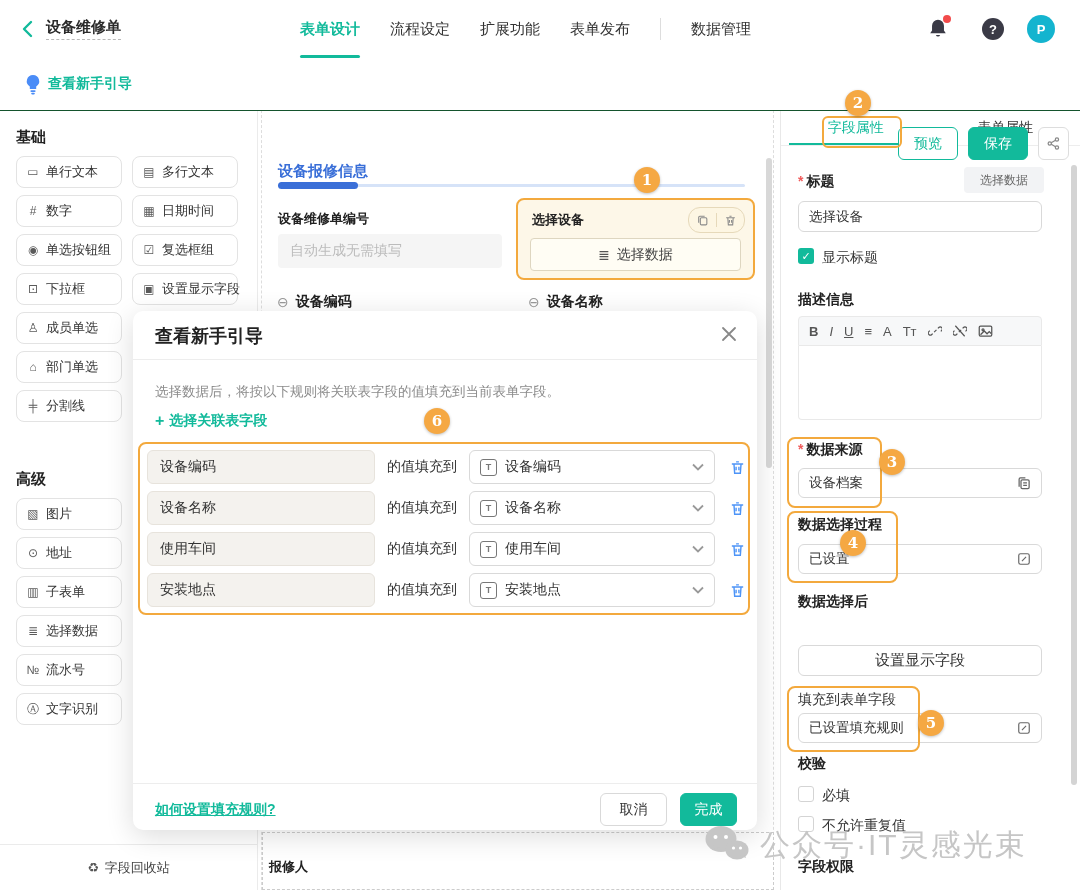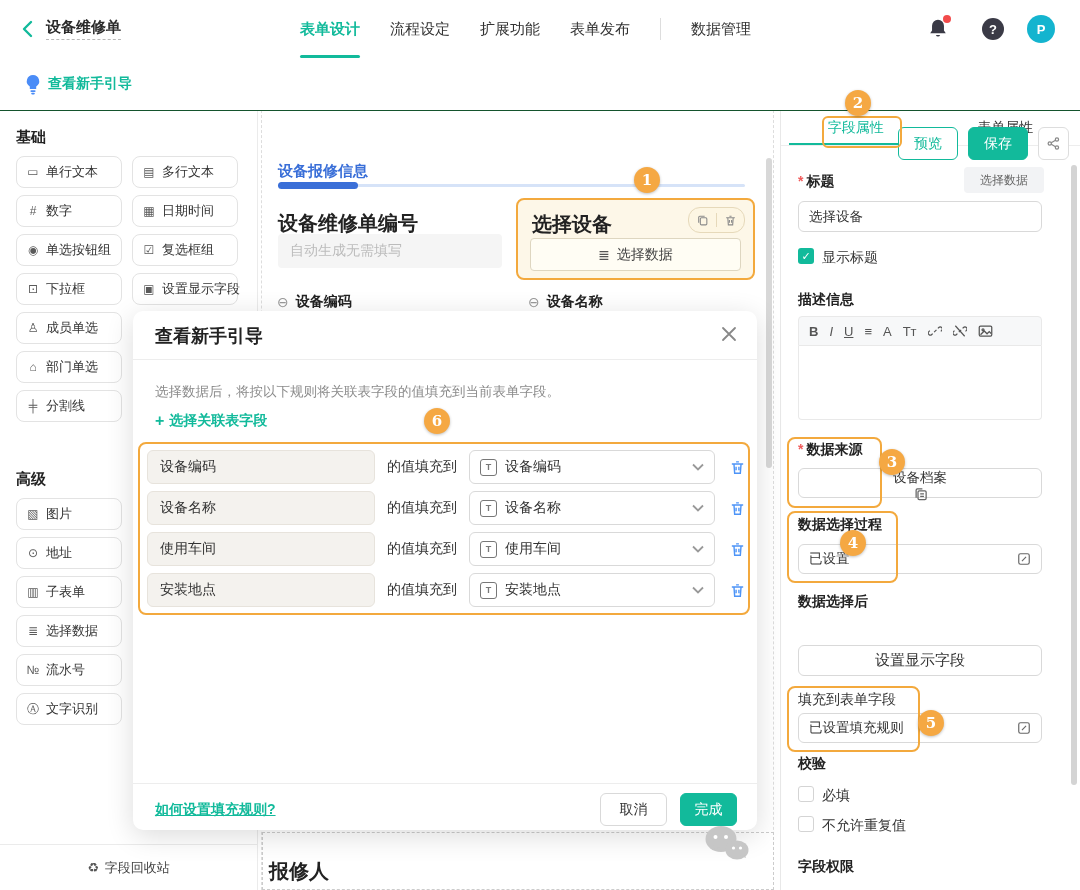--- a/index.html
+++ b/index.html
@@ -38,21 +38,21 @@
   .fld .ico{color:#5a5a5a;font-size:12px;width:14px;text-align:center;flex:none;}
   .col1{grid-column:1;}
   .side-foot{left:0;bottom:0;width:257px;height:45px;border-top:1px solid #ebebeb;display:flex;align-items:center;justify-content:center;gap:6px;font-size:13px;color:#444;background:#fff;}
 
   
   .canvas{left:258px;top:110px;width:522px;height:780px;background:#fff;}
   .canvas-guides{left:3px;top:0;bottom:0;width:511px;border-left:1px dashed #ddd;border-right:1px dashed #ddd;pointer-events:none;}
   .sec-title{font-size:15px;font-weight:bold;color:#3a6fd8;}
   .prog-track{height:3px;background:#d6e3f8;border-radius:2px;}
   .prog-fill{position:absolute;left:0;top:-2px;width:80px;height:7px;background:#3a6fd8;border-radius:4px;}
-  .f-label{font-size:20px;font-weight:bold;color:#222;}
+  .f-label{font-size:13px;font-weight:bold;color:#222;}
   .gray-input{background:#f5f5f5;border-radius:4px;display:flex;align-items:center;padding:0 12px;font-size:14px;color:#bcbcbc;box-sizing:border-box;}
   .sel-card{background:#fdf7e8;border:2px solid #f3a93d;border-radius:8px;box-sizing:border-box;}
   .card-pill{display:flex;align-items:center;background:#fdf6e3;border:1px solid #e6d9ba;border-radius:12px;height:24px;color:#8a8a8a;}
   .card-pill .pi{width:27px;display:flex;justify-content:center;}
   .card-pill .sep{width:1px;height:14px;background:#e6d9ba;}
   .card-btn{background:#fffdf4;border:1px solid #ded6c0;border-radius:4px;display:flex;align-items:center;justify-content:center;gap:7px;font-size:14px;color:#444;box-sizing:border-box;}
   .linked{display:flex;align-items:center;gap:7px;font-size:14px;color:#222;font-weight:bold;}
   .linked .lnk{color:#999;font-weight:normal;font-size:14px;}
   .drop-zone{border:1px dashed #ccc;box-sizing:border-box;}
   .scroll-thumb{background:#d8d8d8;border-radius:3px;}
@@ -349,21 +349,21 @@
             </svg>
           </span>
       </div>
       <div class="ed-body"></div>
     </div>
 
     <div class="abs p-lbl" style="left:17px;top:331px;">
       <span class="req">*</span>
       <span>数据来源</span>
     </div>
-    <div class="abs inp" style="left:17px;top:358px;width:244px;height:30px;flex-direction:column;">
+    <div class="abs inp" style="left:17px;top:358px;width:244px;height:30px;">
       <span class="grow">设备档案</span>
       <span class="icn">
           <svg width="15" height="15" viewBox="0 0 24 24" fill="none" stroke="#666" stroke-width="2">
             <rect x="8" y="6" width="13" height="14" rx="2"></rect>
             <path d="M5 17V5a2 2 0 0 1 2-2h8M11.5 11h6M11.5 15h6"></path>
           </svg>
         </span>
     </div>
 
     <div class="abs p-lbl" style="left:17px;top:406px;">数据选择过程</div>
@@ -519,15 +519,16 @@
           <ellipse cx="17" cy="15" rx="15.5" ry="13" fill="#c6c6c6"></ellipse>
           <path d="M8 26l2-5 6 2z" fill="#c6c6c6"></path>
           <circle cx="11.5" cy="13" r="2" fill="#fff"></circle>
           <circle cx="22" cy="13" r="2" fill="#fff"></circle>
           <ellipse cx="33" cy="26" rx="11.5" ry="9.5" fill="#c6c6c6"></ellipse>
           <path d="M42 34l-1.5-4-4.5 1.5z" fill="#c6c6c6"></path>
           <circle cx="29.5" cy="24" r="1.6" fill="#fff"></circle>
           <circle cx="36.5" cy="24" r="1.6" fill="#fff"></circle>
         </svg>
     </span>
+    <span class="wm-text">公众号·IT灵感光束</span>
   </div>
 
 </div>
 
 </body></html>

